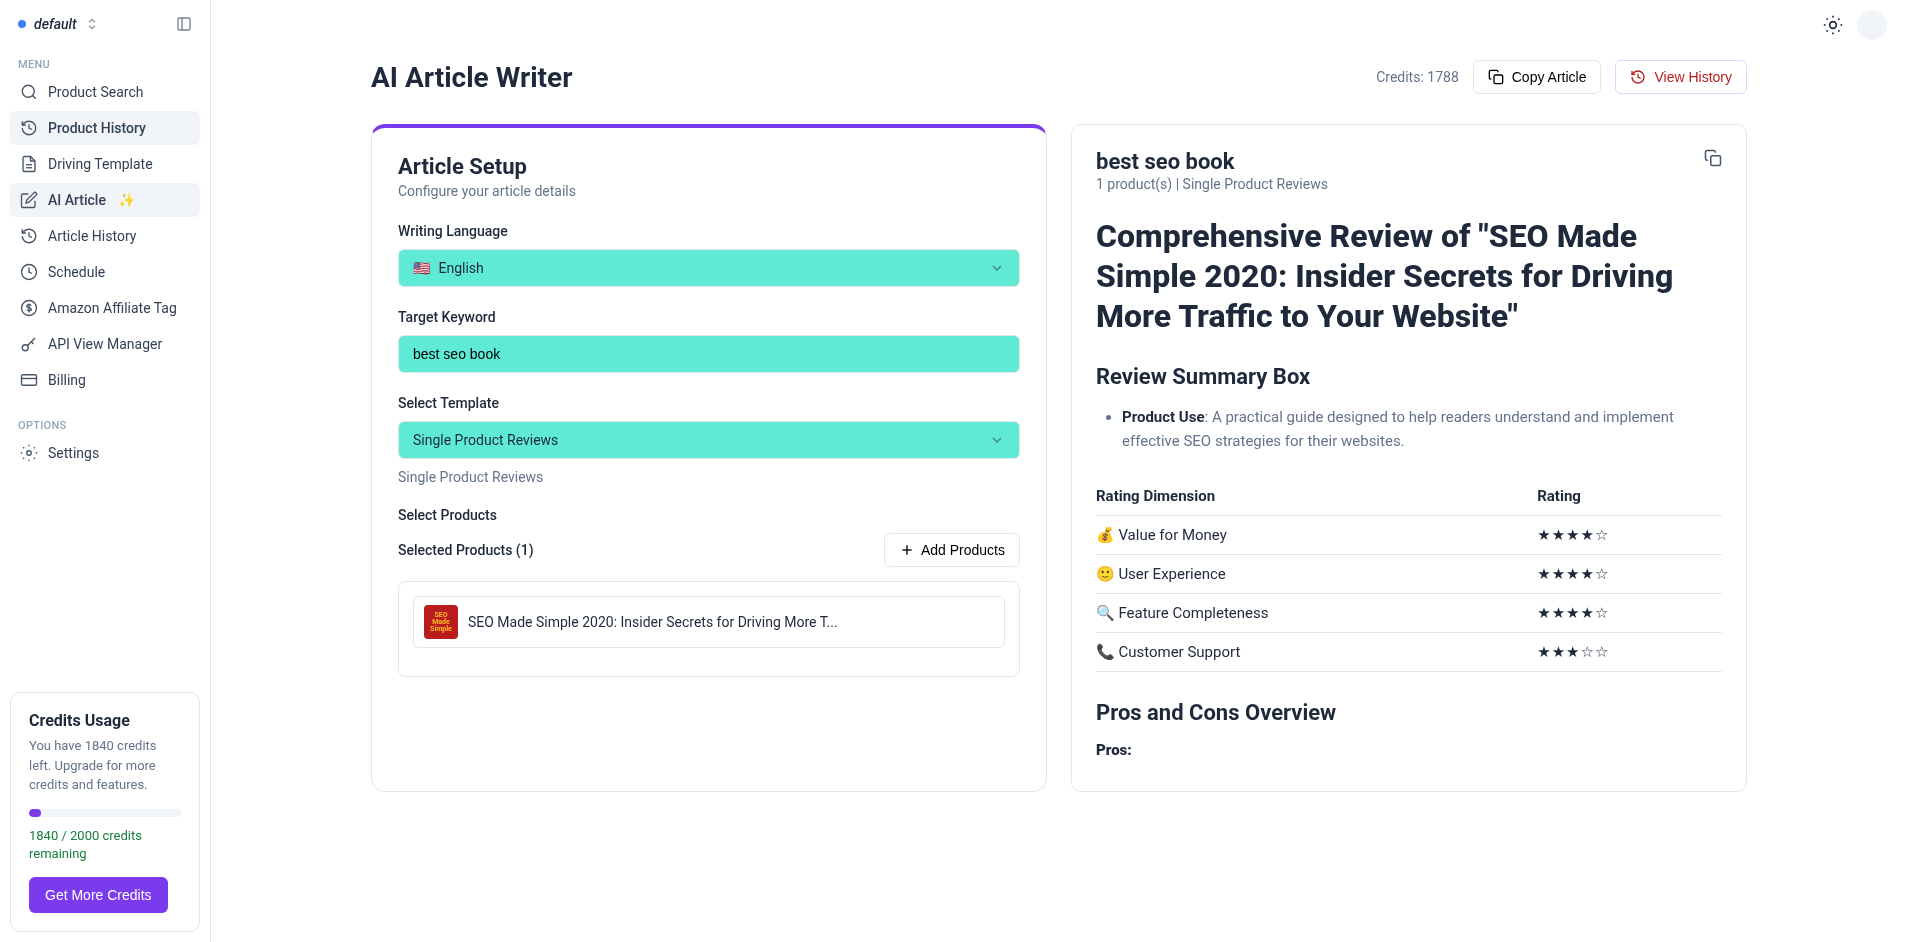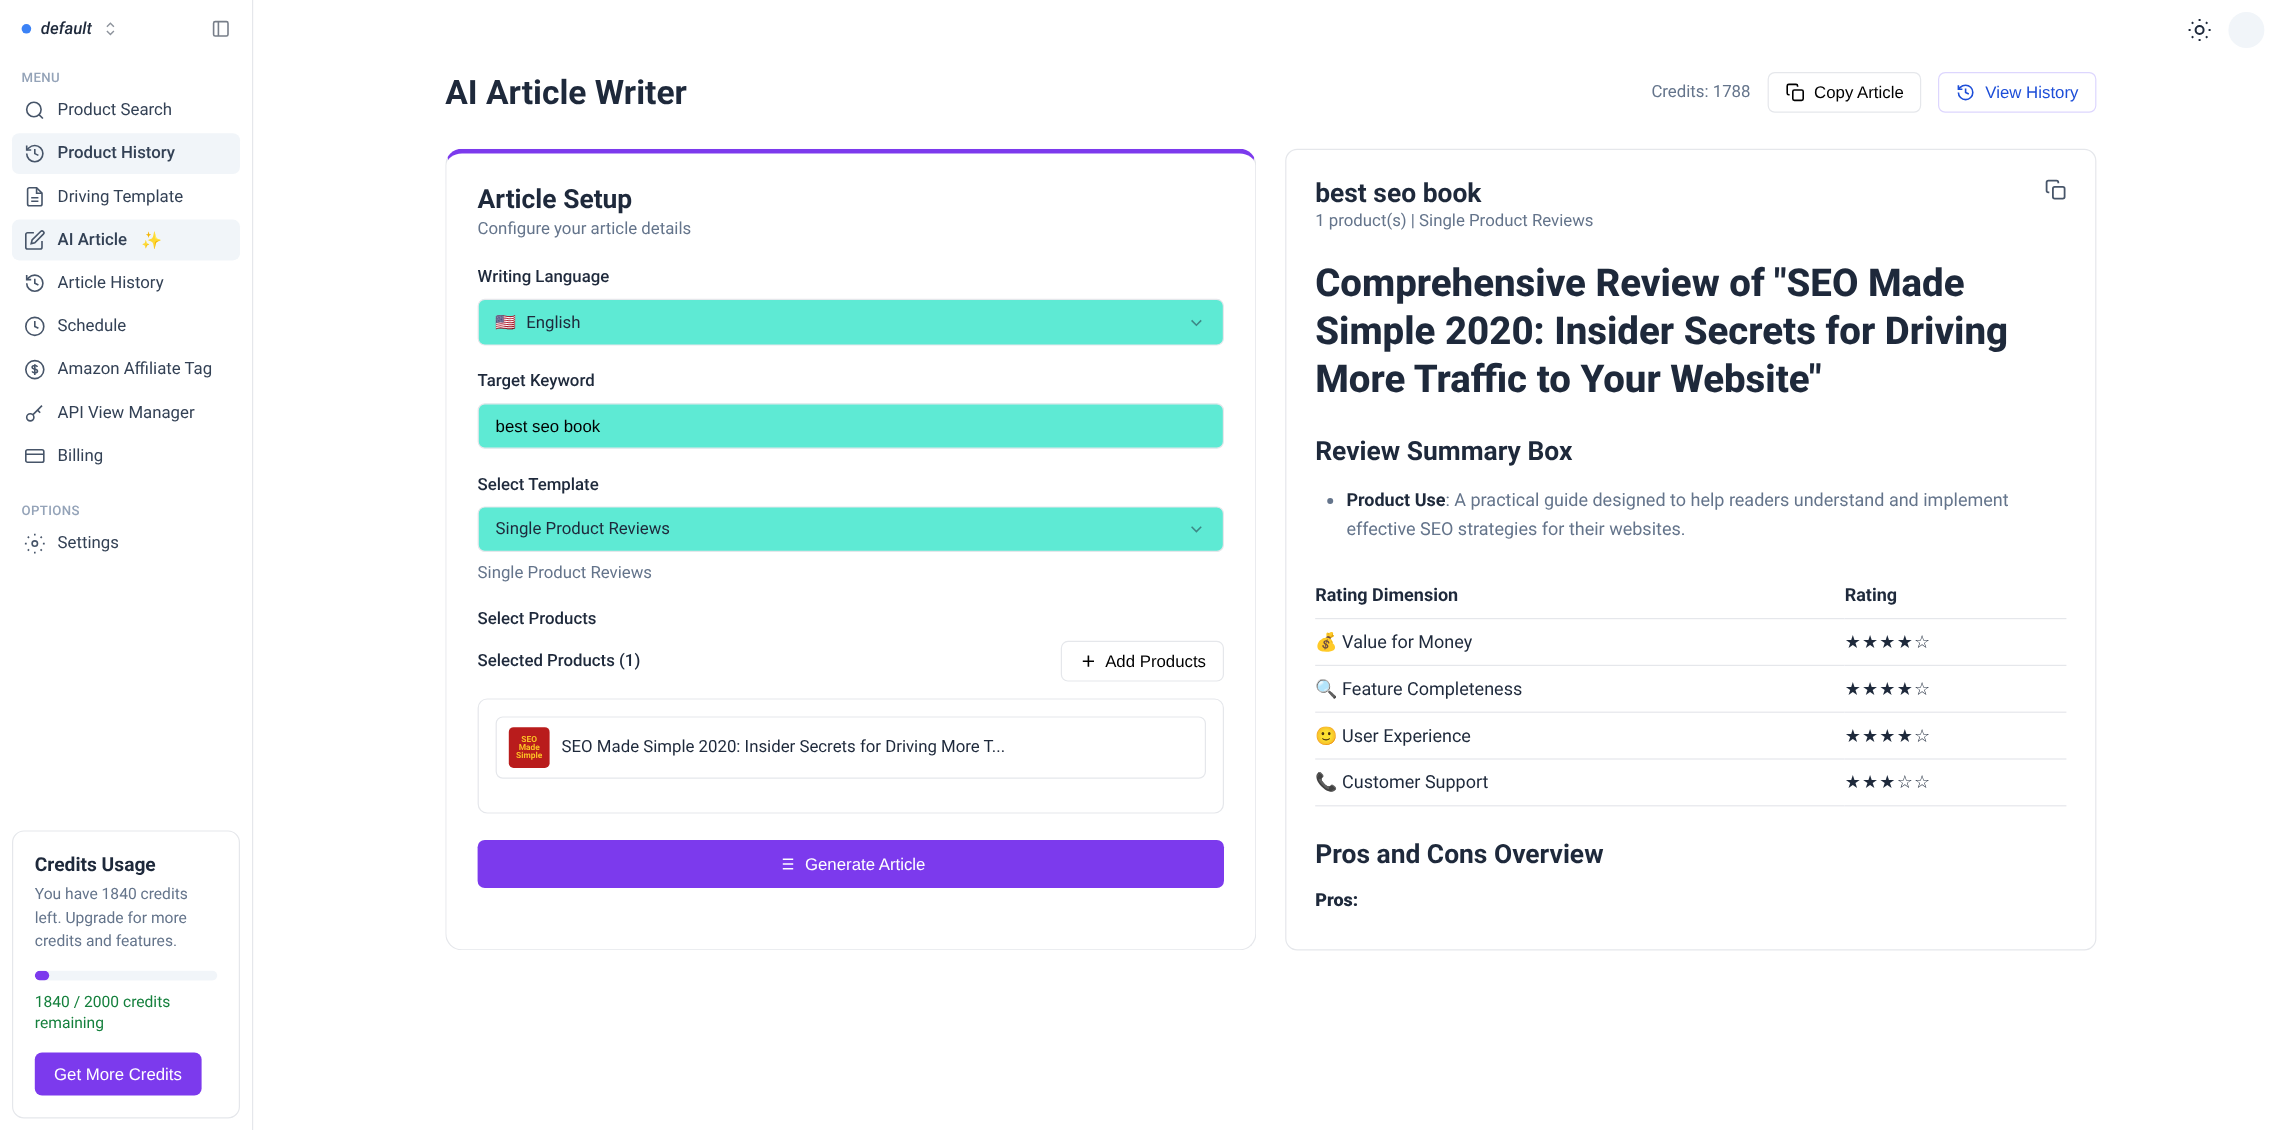--- a/index.html
+++ b/index.html
@@ -38,21 +38,21 @@
     .topbar { display: flex; justify-content: flex-end; align-items: center; padding: 10px 20px; gap: 14px; }
     .theme-btn { width: 20px; height: 20px; cursor: pointer; }
     .avatar { width: 30px; height: 30px; background: #f1f5f9; border-radius: 50%; cursor: pointer; }
     
     .content { padding: 0 160px 40px; }
     .page-header { display: flex; justify-content: space-between; align-items: center; margin-bottom: 30px; margin-top: 10px; }
     .page-title { font-size: 28px; font-weight: 700; }
     .header-actions { display: flex; align-items: center; gap: 14px; }
     .credits-text { font-size: 14px; color: #64748b; }
     .btn { display: inline-flex; align-items: center; gap: 8px; padding: 8px 14px; border-radius: 6px; font-size: 14px; cursor: pointer; border: 1px solid #e5e7eb; background: #fff; }
-    .btn-primary-outline { color: #1d4ed8; border-color: #ddd6fe; }
+    .btn-primary-outline { color: #b91c1c; border-color: #ddd6fe; }
     .btn-icon { width: 16px; height: 16px; stroke: currentColor; fill: none; stroke-width: 2; }
     
     .two-col { display: grid; grid-template-columns: 1fr 1fr; gap: 24px; }
     
     
     .setup-card { border: 1px solid #e5e7eb; border-top: 4px solid #7c3aed; border-radius: 14px; padding: 26px; }
     .setup-title { font-size: 22px; font-weight: 700; margin-bottom: 4px; }
     .setup-subtitle { font-size: 14px; color: #64748b; margin-bottom: 24px; }
     
     .form-group { margin-bottom: 22px; }
@@ -293,31 +293,20 @@
               </button>
             </div>
             <div class="products-box">
               <div class="product-item">
                 <div class="product-thumb">SEO<br>Made<br>Simple</div>
                 <div class="product-name">SEO Made Simple 2020: Insider Secrets for Driving More T...</div>
               </div>
             </div>
           </div>
           
-          <button class="generate-btn">
-            <svg class="btn-icon" viewBox="0 0 24 24" stroke="#fff" fill="none" stroke-width="2">
-                <line x1="8" y1="6" x2="21" y2="6"></line>
-                <line x1="8" y1="12" x2="21" y2="12"></line>
-                <line x1="8" y1="18" x2="21" y2="18"></line>
-                <line x1="3" y1="6" x2="3.01" y2="6"></line>
-                <line x1="3" y1="12" x2="3.01" y2="12"></line>
-                <line x1="3" y1="18" x2="3.01" y2="18"></line>
-              </svg>
-            <span>Generate Article</span>
-          </button>
         </div>
 
         <div class="preview-card">
           <svg class="copy-icon" viewBox="0 0 24 24">
               <rect x="9" y="9" width="13" height="13" rx="2"></rect>
               <path d="M5 15H4a2 2 0 0 1-2-2V4a2 2 0 0 1 2-2h9a2 2 0 0 1 2 2v1"></path>
             </svg>
           <div class="preview-header">
             <div class="preview-keyword">best seo book</div>
             <div class="preview-meta">1 product(s) | Single Product Reviews</div>
@@ -336,25 +325,25 @@
                   <th>Rating Dimension</th>
                   <th>Rating</th>
                 </tr>
               </thead>
               <tbody id="rating-tbody">
                   <tr>
                     <td>💰 Value for Money</td>
                     <td class="stars">★★★★☆</td>
                   </tr>
                   <tr>
-                    <td>🔍 Feature Completeness</td>
+                    <td>🙂 User Experience</td>
                     <td class="stars">★★★★☆</td>
                   </tr>
                   <tr>
-                    <td>🙂 User Experience</td>
+                    <td>🔍 Feature Completeness</td>
                     <td class="stars">★★★★☆</td>
                   </tr>
                   <tr>
                     <td>📞 Customer Support</td>
                     <td class="stars">★★★☆☆</td>
                   </tr>
                 </tbody>
             </table>
 
             <h2 class="article-h2">Pros and Cons Overview</h2>

